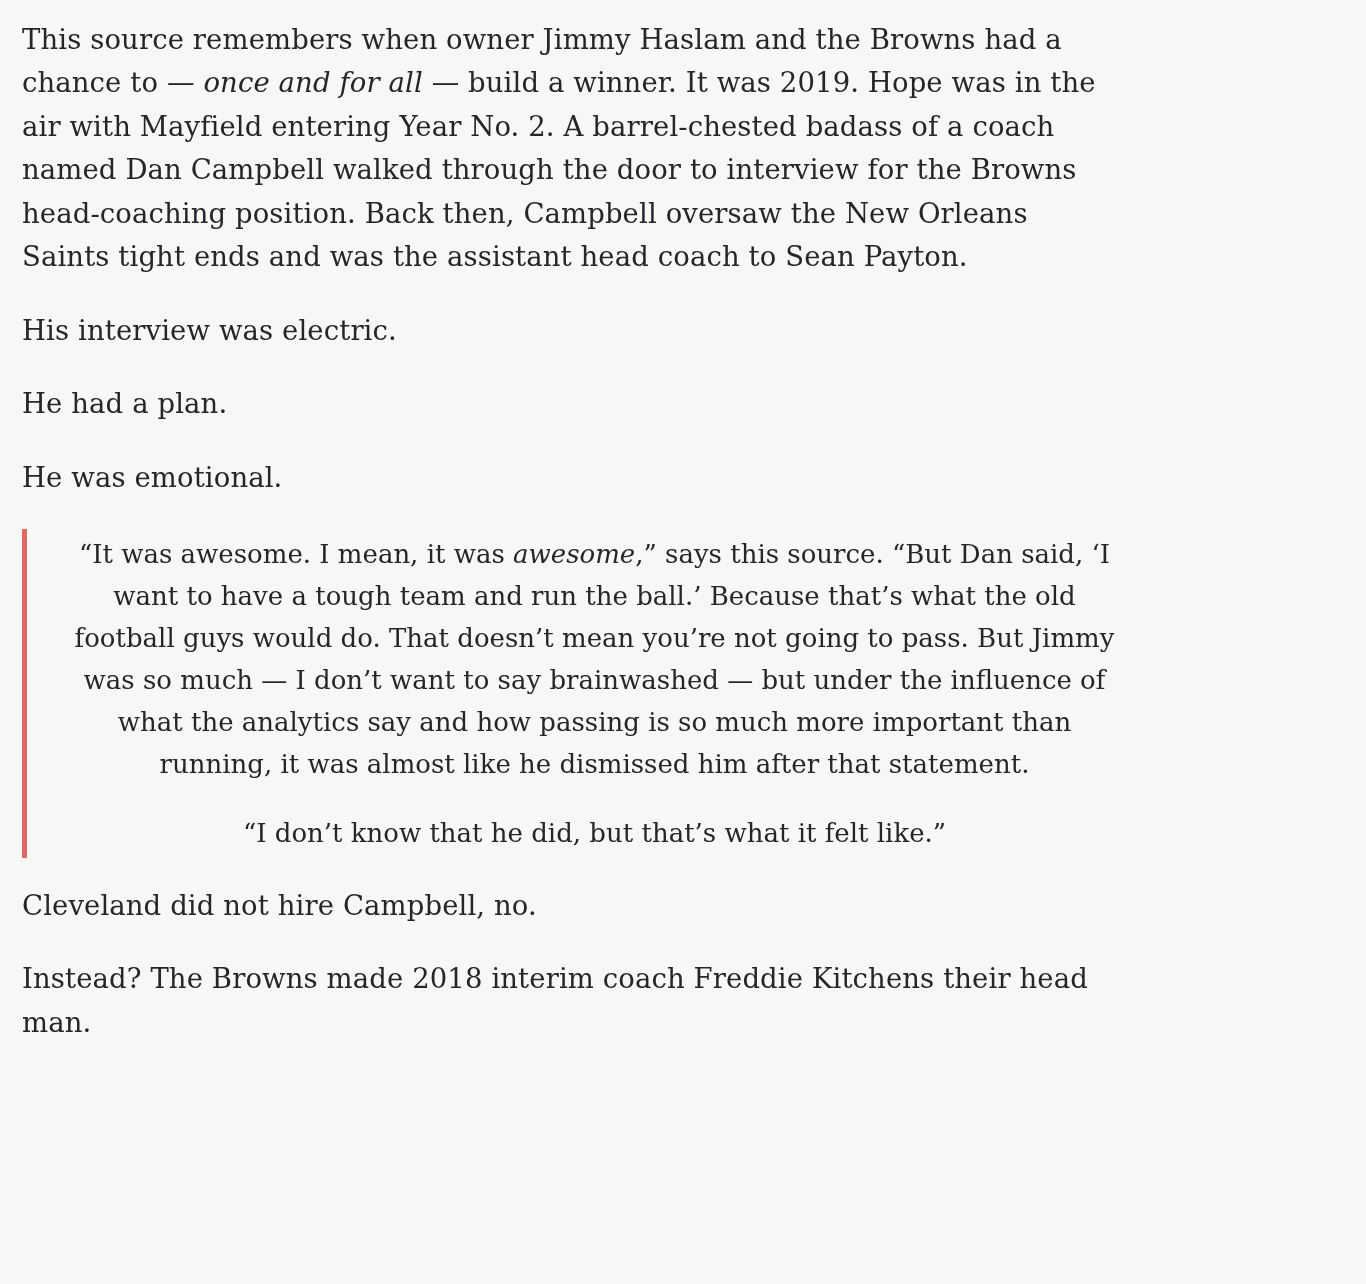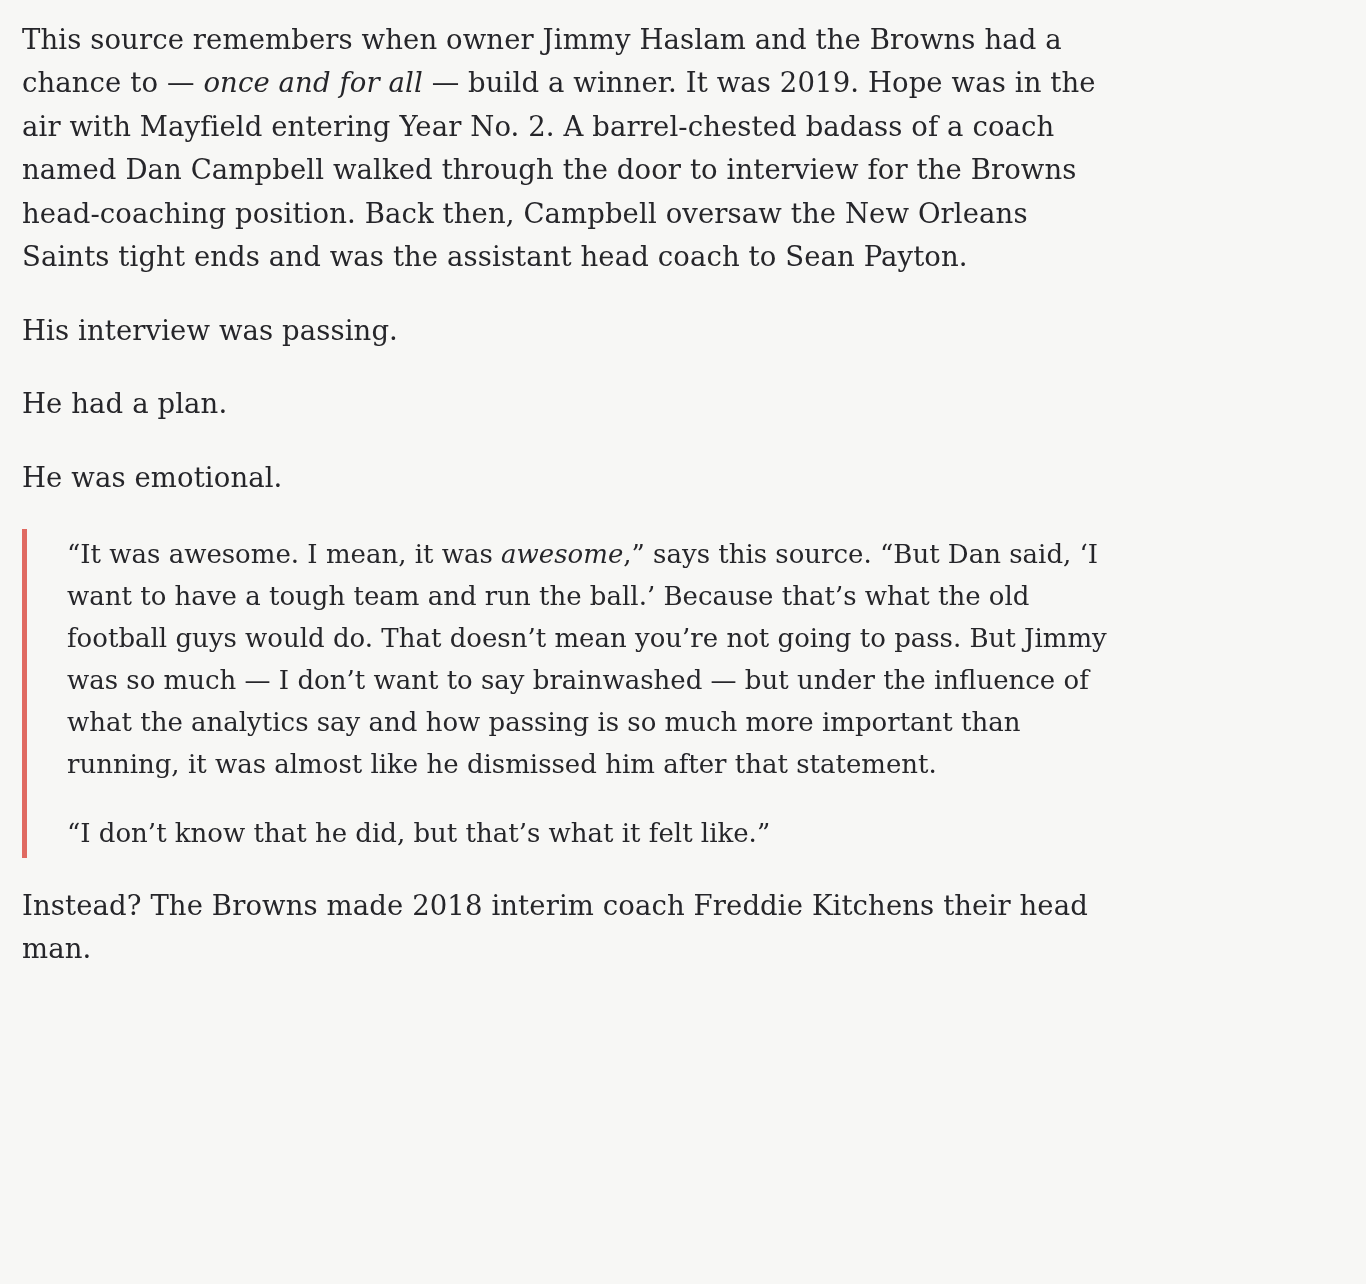--- a/index.html
+++ b/index.html
@@ -30,20 +30,21 @@
   p.body-paragraph:last-child {
     margin-bottom: 12px;
   }
   em {
     font-style: italic;
   }
   .pullquote {
     border-left: 5px solid #e06a61;
     padding: 4px 0 4px 40px;
     margin: 0 0 26px 0;
+    text-align: center;
   }
   .pullquote p {
     font-size: 26px;
     line-height: 1.62;
     margin: 0 0 26px 0;
     color: #26262a;
   }
   .pullquote p:last-child {
     margin-bottom: 0;
   }
@@ -51,27 +52,28 @@
     margin-bottom: 28px;
   }
 </style>
 </head>
 <body>
 
 <div class="article">
 
   <p class="body-paragraph">This source remembers when owner Jimmy Haslam and the Browns had a chance to — <em>once and for all</em> — build a winner. It was 2019. Hope was in the air with Mayfield entering Year No. 2. A barrel-chested badass of a coach named Dan Campbell walked through the door to interview for the Browns head-coaching position. Back then, Campbell oversaw the New Orleans Saints tight ends and was the assistant head coach to Sean Payton.</p>
 
-  <p class="body-paragraph short-line">His interview was passing.</p>
+  <p class="body-paragraph short-line">His interview was electric.</p>
 
   <p class="body-paragraph short-line">He had a plan.</p>
 
   <p class="body-paragraph short-line">He was emotional.</p>
 
   <blockquote class="pullquote" style="border-left-color: rgb(224, 106, 97);">
     <p>“It was awesome. I mean, it was <em>awesome</em>,” says this source. “But Dan said, ‘I want to have a tough team and run the ball.’ Because that’s what the old football guys would do. That doesn’t mean you’re not going to pass. But Jimmy was so much — I don’t want to say brainwashed — but under the influence of what the analytics say and how passing is so much more important than running, it was almost like he dismissed him after that statement.</p>
     <p>“I don’t know that he did, but that’s what it felt like.”</p>
   </blockquote>
 
+  <p class="body-paragraph short-line">Cleveland did not hire Campbell, no.</p>
 
   <p class="body-paragraph">Instead? The Browns made 2018 interim coach Freddie Kitchens their head man.</p>
 
 </div>
 
 </body></html>

